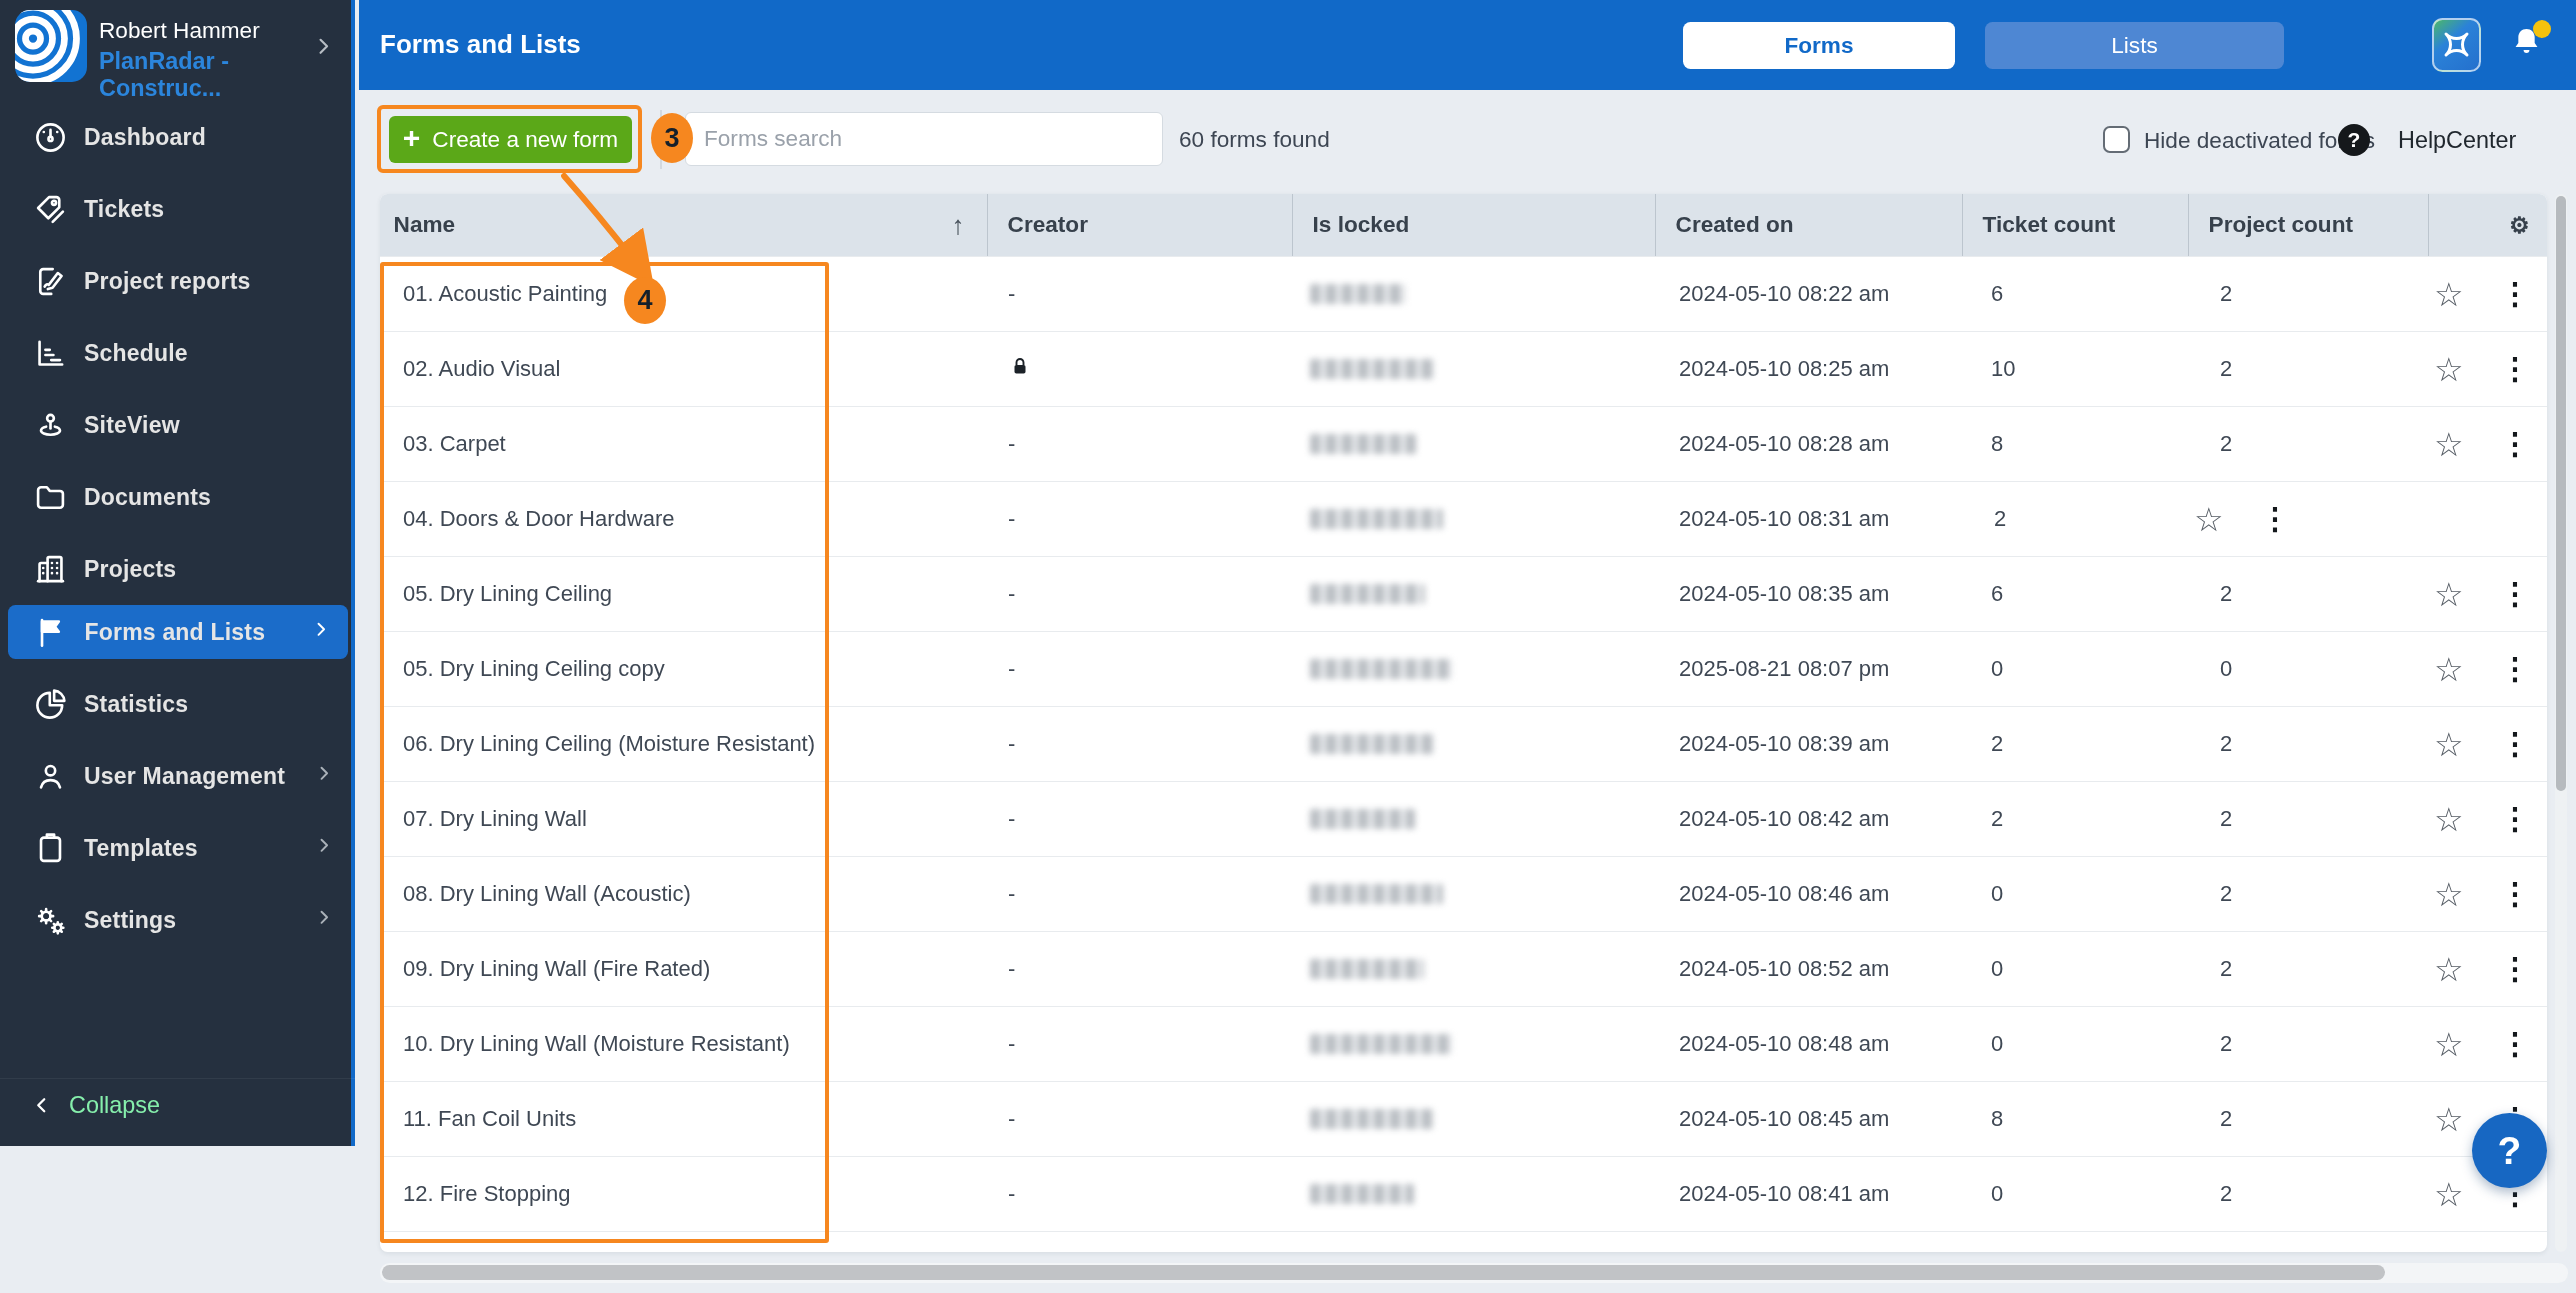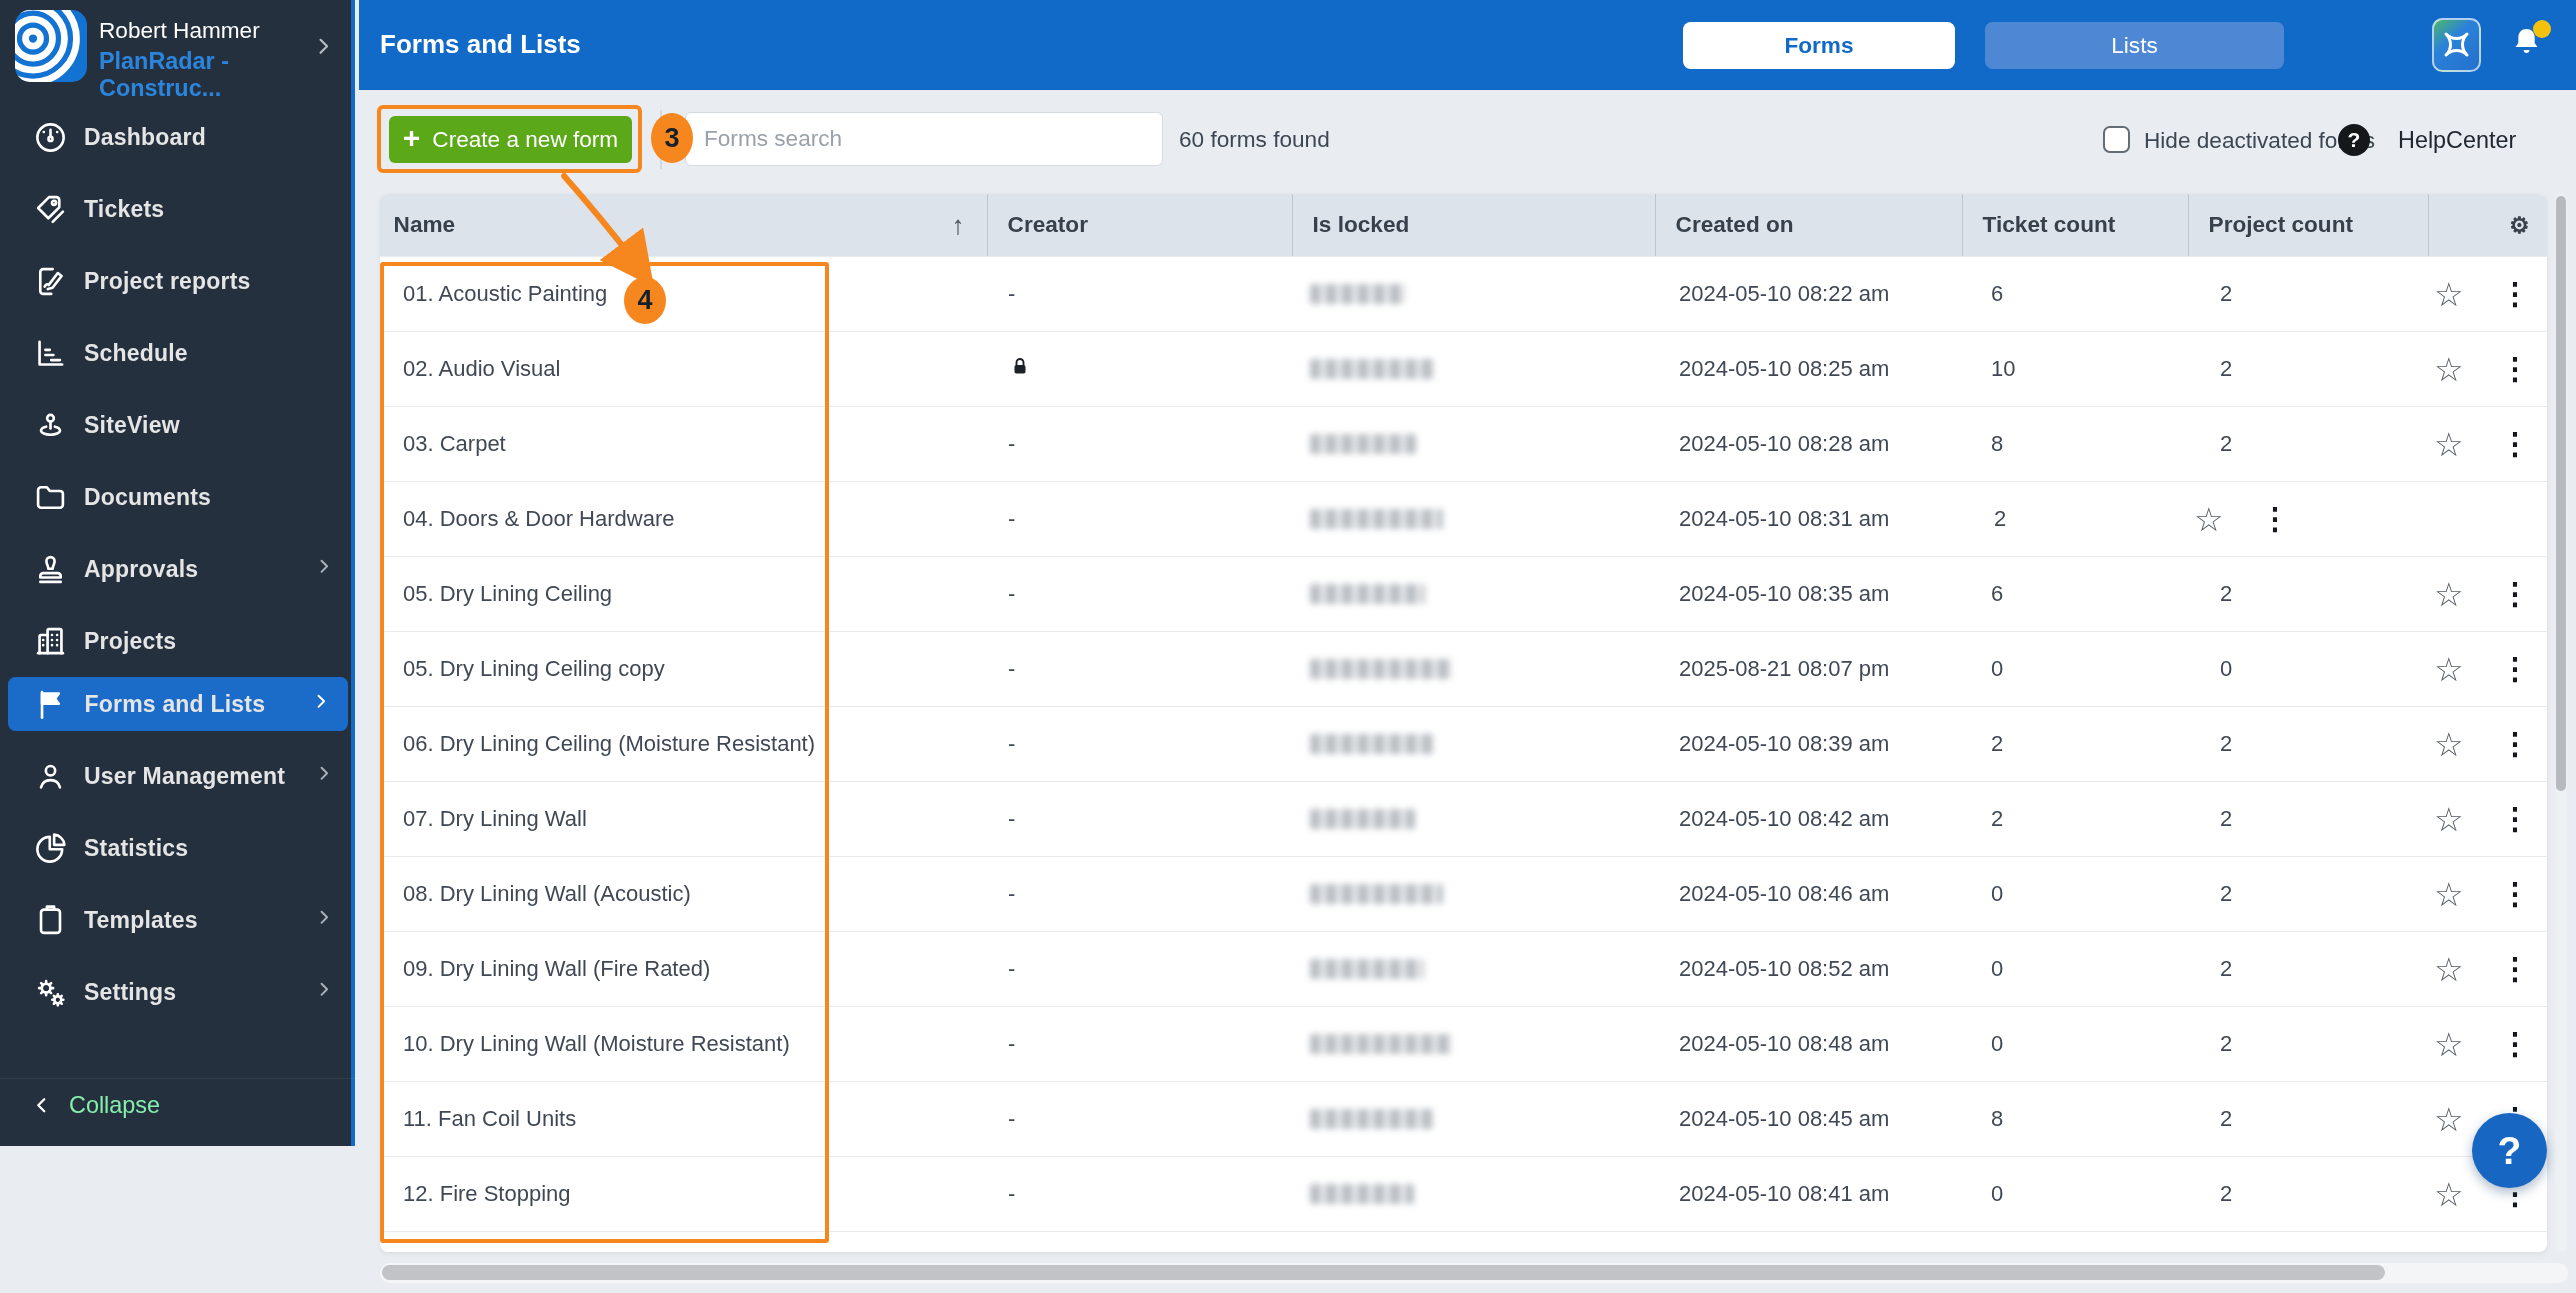--- a/index.html
+++ b/index.html
@@ -184,33 +184,20 @@
         <span class="sicon">
           <svg viewBox="0 0 24 24" fill="none" stroke="currentColor" stroke-width="1.8" stroke-linecap="round" stroke-linejoin="round">
             <path d="M3.5 7a2 2 0 0 1 2-2h4l2 2.5h7a2 2 0 0 1 2 2V17a2 2 0 0 1-2 2h-13a2 2 0 0 1-2-2z"></path>
           </svg>
         </span>
         <span class="slabel">Documents</span>
       </div>
       <div class="side-item">
         <span class="sicon">
           <svg viewBox="0 0 24 24" fill="none" stroke="currentColor" stroke-width="1.8" stroke-linecap="round" stroke-linejoin="round">
-            <path d="M12 3.5a2.8 2.8 0 0 1 2.8 2.8c0 2-1.3 3.2-1.3 5.2h-3c0-2-1.3-3.2-1.3-5.2A2.8 2.8 0 0 1 12 3.5z"></path>
-            <path d="M7 14.5h10a2 2 0 0 1 2 2v1H5v-1a2 2 0 0 1 2-2z"></path>
-            <path d="M5 20.5h14"></path>
-          </svg>
-        </span>
-        <span class="slabel">Approvals</span>
-        <span class="schev"><svg viewBox="0 0 24 24" fill="none" stroke="currentColor" stroke-width="2.8" stroke-linecap="round" stroke-linejoin="round">
-            <path d="M8 4l8 8-8 8"></path>
-          </svg></span>
-      </div>
-      <div class="side-item">
-        <span class="sicon">
-          <svg viewBox="0 0 24 24" fill="none" stroke="currentColor" stroke-width="1.8" stroke-linecap="round" stroke-linejoin="round">
             <path d="M4.5 20V8.5a1 1 0 0 1 1-1H10"></path>
             <path d="M10 20V4.5a1 1 0 0 1 1-1h7.5a1 1 0 0 1 1 1V20"></path>
             <path d="M3.5 20h17"></path>
             <path d="M13 7.5h.01M16.5 7.5h.01M13 11h.01M16.5 11h.01M13 14.5h.01M16.5 14.5h.01M7 11h.01M7 14.5h.01"></path>
           </svg>
         </span>
         <span class="slabel">Projects</span>
       </div>
       <div class="side-item active">
         <span class="sicon">
@@ -220,37 +207,37 @@
           </svg>
         </span>
         <span class="slabel">Forms and Lists</span>
         <span class="schev"><svg viewBox="0 0 24 24" fill="none" stroke="currentColor" stroke-width="2.8" stroke-linecap="round" stroke-linejoin="round">
             <path d="M8 4l8 8-8 8"></path>
           </svg></span>
       </div>
       <div class="side-item">
         <span class="sicon">
           <svg viewBox="0 0 24 24" fill="none" stroke="currentColor" stroke-width="1.8" stroke-linecap="round" stroke-linejoin="round">
+            <path d="M11.5 4a8.5 8.5 0 1 0 8.5 8.5h-8.5z"></path>
+            <path d="M14.5 2.5a7.5 7.5 0 0 1 7 7h-7z"></path>
+          </svg>
+        </span>
+        <span class="slabel">Statistics</span>
+      </div>
+      <div class="side-item">
+        <span class="sicon">
+          <svg viewBox="0 0 24 24" fill="none" stroke="currentColor" stroke-width="1.8" stroke-linecap="round" stroke-linejoin="round">
             <circle cx="12" cy="8" r="3.2"></circle>
             <path d="M5.5 19.5c.8-3.2 3.3-5 6.5-5s5.7 1.8 6.5 5"></path>
           </svg>
         </span>
         <span class="slabel">User Management</span>
         <span class="schev"><svg viewBox="0 0 24 24" fill="none" stroke="currentColor" stroke-width="2.8" stroke-linecap="round" stroke-linejoin="round">
             <path d="M8 4l8 8-8 8"></path>
           </svg></span>
-      </div>
-      <div class="side-item">
-        <span class="sicon">
-          <svg viewBox="0 0 24 24" fill="none" stroke="currentColor" stroke-width="1.8" stroke-linecap="round" stroke-linejoin="round">
-            <path d="M11.5 4a8.5 8.5 0 1 0 8.5 8.5h-8.5z"></path>
-            <path d="M14.5 2.5a7.5 7.5 0 0 1 7 7h-7z"></path>
-          </svg>
-        </span>
-        <span class="slabel">Statistics</span>
       </div>
       <div class="side-item">
         <span class="sicon">
           <svg viewBox="0 0 24 24" fill="none" stroke="currentColor" stroke-width="1.8" stroke-linecap="round" stroke-linejoin="round">
             <rect x="5.5" y="4.5" width="13" height="16" rx="2"></rect>
             <path d="M9.5 4.5v-2h5v2"></path>
           </svg>
         </span>
         <span class="slabel">Templates</span>
         <span class="schev"><svg viewBox="0 0 24 24" fill="none" stroke="currentColor" stroke-width="2.8" stroke-linecap="round" stroke-linejoin="round">

